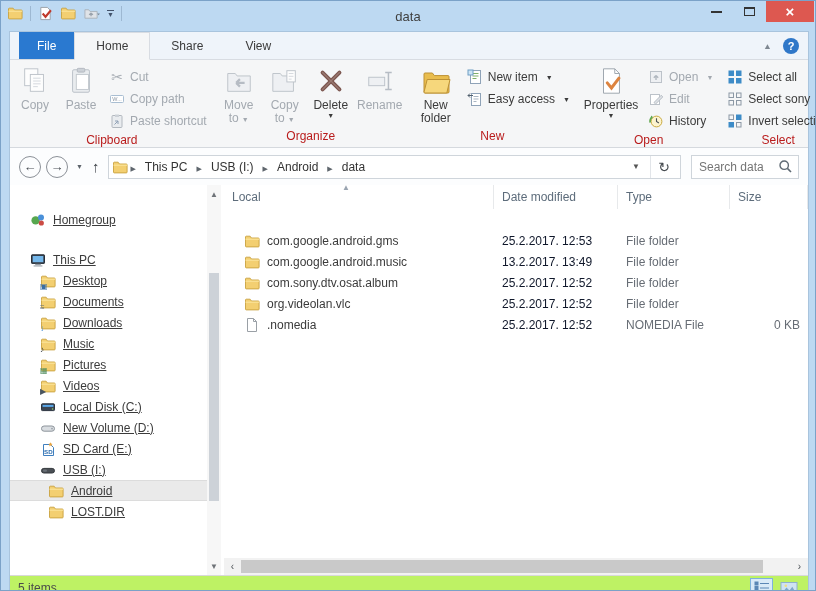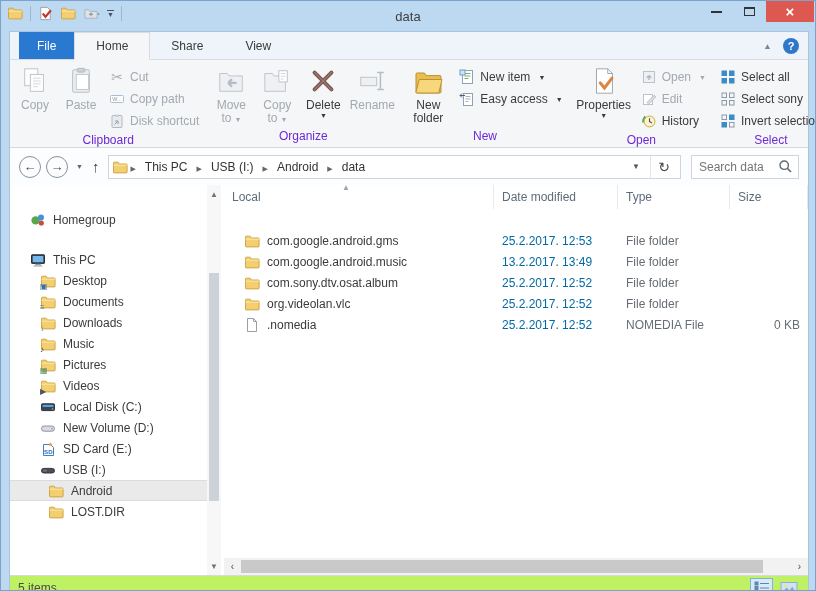--- a/index.html
+++ b/index.html
@@ -28,21 +28,21 @@
   .tab{padding:0 21px;display:flex;align-items:center;color:#3b3b3b;}
   .tab.file{background:#2a79d0;color:#fff;margin-left:9px;padding:0 18px;}
   .tab.active{background:#f5f6f7;border:1px solid #d8dce2;border-bottom:1px solid #f5f6f7;margin-bottom:-1px;}
   .tabstrip-right{margin-left:auto;display:flex;align-items:center;gap:11px;padding-right:9px;}
   .rib-chevron{color:#7e8791;font-size:9px;transform:scaleY(.9);}
   .helpbtn{width:16px;height:16px;border-radius:50%;background:#2f77c8;color:#fff;display:flex;align-items:center;justify-content:center;font-size:11px;font-weight:bold;}
   
   .ribbon{position:absolute;top:28px;left:0;right:0;height:88px;background:#f5f6f7;border-bottom:1px solid #d5d9de;display:flex;}
   .rgroup{display:flex;flex-direction:column;padding:1px 2px 0;}
   .rgroup-body{display:flex;flex:1;align-items:flex-start;}
-  .rgroup-label{text-align:center;color:#6d28d9;padding:1px 0 4px;}
+  .rgroup-label{text-align:center;color:#b91c1c;padding:1px 0 4px;}
   .rsep{width:1px;background:#e2e5e9;margin:4px 0;}
   .bigbtn{display:flex;flex-direction:column;align-items:center;width:46px;padding:4px 1px 0;text-align:center;line-height:13px;}
   .bigbtn .ic32{width:32px;height:32px;display:flex;align-items:center;justify-content:center;margin-bottom:2px;}
   .smallcol{display:flex;flex-direction:column;padding-top:5px;}
   .smallbtn{display:flex;align-items:center;gap:5px;height:22px;padding:0 5px;white-space:nowrap;}
   .ic16{width:16px;height:16px;display:flex;align-items:center;justify-content:center;flex:none;}
   .disabled{color:#a3a9b0;}
   .caret{font-size:7px;margin-top:1px;line-height:6px;}
   .caret-in{font-size:7px;margin-left:3px;}
   .w52{width:52px;}.w64{width:64px;}
@@ -54,39 +54,39 @@
   .nav-up{color:#3f444a;font-size:15px;margin:0 9px 0 2px;}
   .addressbox{flex:1;height:24px;background:#fff;border:1px solid #cfd5db;display:flex;align-items:center;padding:0 3px;min-width:0;}
   .crumb{padding:1px 7px;color:#333;white-space:nowrap;}
   .crumb-sep{color:#5f666d;font-size:8px;}
   .addr-chevron{color:#555;font-size:8px;padding:0 10px;margin-left:auto;}
   .addr-refresh{width:27px;align-self:stretch;border-left:1px solid #e2e5e9;display:flex;align-items:center;justify-content:center;color:#44494e;font-size:14px;}
   .searchbox{width:108px;height:24px;border:1px solid #cfd5db;background:#fff;display:flex;align-items:center;padding:0 5px;margin-left:10px;flex:none;}
   .searchbox input{border:none;outline:none;flex:1;min-width:0;font:12px "Liberation Sans","DejaVu Sans",sans-serif;color:#6e747b;background:transparent;}
   
   .main{position:absolute;top:153px;left:0;right:0;bottom:25px;background:#fff;}
-  .sidebar{position:absolute;left:0;top:0;width:197px;bottom:12px;padding-top:24px;overflow:hidden;}
+  .sidebar{position:absolute;left:0;top:0;width:197px;bottom:12px;padding-top:24px;overflow:hidden;text-decoration:underline;}
   .sb-item{height:21px;display:flex;align-items:center;gap:7px;}
   .lvl0{padding-left:20px;}.lvl1{padding-left:30px;}.lvl2{padding-left:38px;}
   .sb-item.selected{background:#eaeaea;box-shadow:inset 0 1px 0 #dcdcdc, inset 0 -1px 0 #dcdcdc;}
   .sb-gap{height:19px;}
   .sb-gap.small{height:14px;}
   .sb-scroll{position:absolute;left:197px;top:0;width:14px;bottom:0;background:#f7f7f7;}
   .sbs-up,.sbs-down{position:absolute;left:0;width:14px;height:14px;display:flex;align-items:center;justify-content:center;color:#6f7378;font-size:8px;}
   .sbs-up{top:2px;} .sbs-down{bottom:2px;}
   .sbs-thumb{position:absolute;left:2px;width:10px;top:88px;height:228px;background:#cdd2d8;}
   .filepane{position:absolute;left:214px;top:0;right:0;bottom:0;}
   .colheader{position:relative;height:24px;display:flex;color:#5d6c7b;}
   .col{padding:5px 0 0 8px;border-right:1px solid #e7e9eb;height:100%;}
   .c1{width:270px;}.c2{width:124px;}.c3{width:112px;}.c4{width:78px;}
   .sortarrow{position:absolute;left:118px;top:-2px;font-size:8px;color:#9aa5b1;}
   .rows{margin-top:21px;}
   .frow{height:21px;display:flex;align-items:center;}
   .frow .cell-name{width:270px;display:flex;align-items:center;gap:7px;padding-left:20px;color:#3b3b3b;}
-  .frow .cell-date{width:124px;padding-left:8px;color:#0369a1;}
+  .frow .cell-date{width:124px;padding-left:8px;color:#0f172a;}
   .frow .cell-type{width:112px;padding-left:8px;color:#676d75;}
   .frow .cell-size{width:78px;text-align:right;padding-right:8px;color:#676d75;}
   .hscroll{position:absolute;left:0;right:0;bottom:0;height:17px;background:#f2f2f2;display:flex;align-items:center;}
   .hs-arrow{width:17px;text-align:center;color:#4c5156;font-size:10px;line-height:17px;}
   .hs-thumb{height:13px;background:#c9c9c9;flex:1;margin-right:28px;}
   
   .statusbar{position:absolute;left:0;right:0;bottom:0;height:25px;background:#bef264;border-top:1px solid #d9d9d9;display:flex;align-items:center;padding:0 6px;}
   .statustext{color:#4a4a4a;padding-left:2px;}
   .viewbtns{margin-left:auto;display:flex;gap:4px;padding-right:2px;}
   .viewbtn{width:23px;height:20px;display:flex;align-items:center;justify-content:center;border:1px solid transparent;}
@@ -204,21 +204,21 @@
               <span>Copy path</span>
             </div>
             <div class="smallbtn disabled">
               <span class="ic16">
                   <svg width="16" height="16" viewBox="0 0 16 16">
                     <rect x="3" y="2.5" width="10" height="12" rx="1" fill="#e9ecef" stroke="#b2b8bf"></rect>
                     <rect x="6" y="1.5" width="4" height="2.5" fill="#ccd1d7"></rect>
                     <path d="M5.5 11.5l3.5-3.5M9 8v3m0-3H6" stroke="#8fa0b5" fill="none"></path>
                   </svg>
                 </span>
-              <span>Disk shortcut</span>
+              <span>Paste shortcut</span>
             </div>
           </div>
         </div>
         <div class="rgroup-label">Clipboard</div>
       </div>
       <div class="rsep"></div>
 
       <div class="rgroup">
         <div class="rgroup-body">
           <div class="bigbtn disabled">

